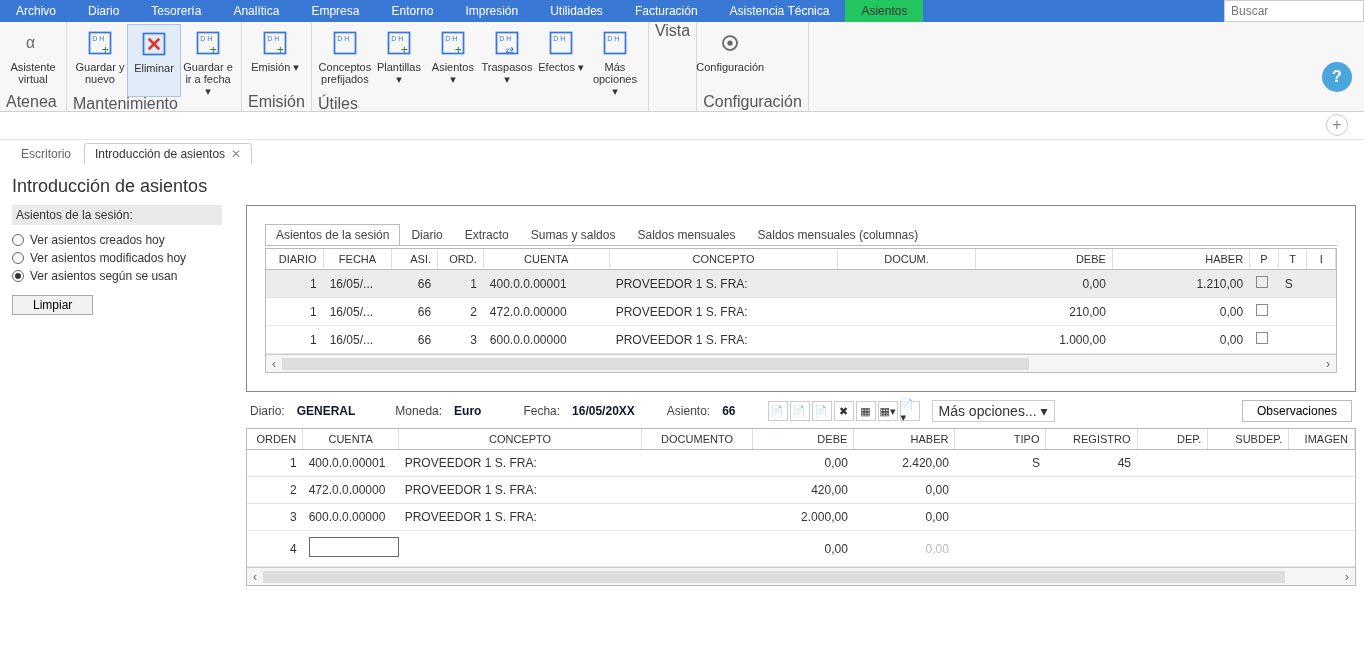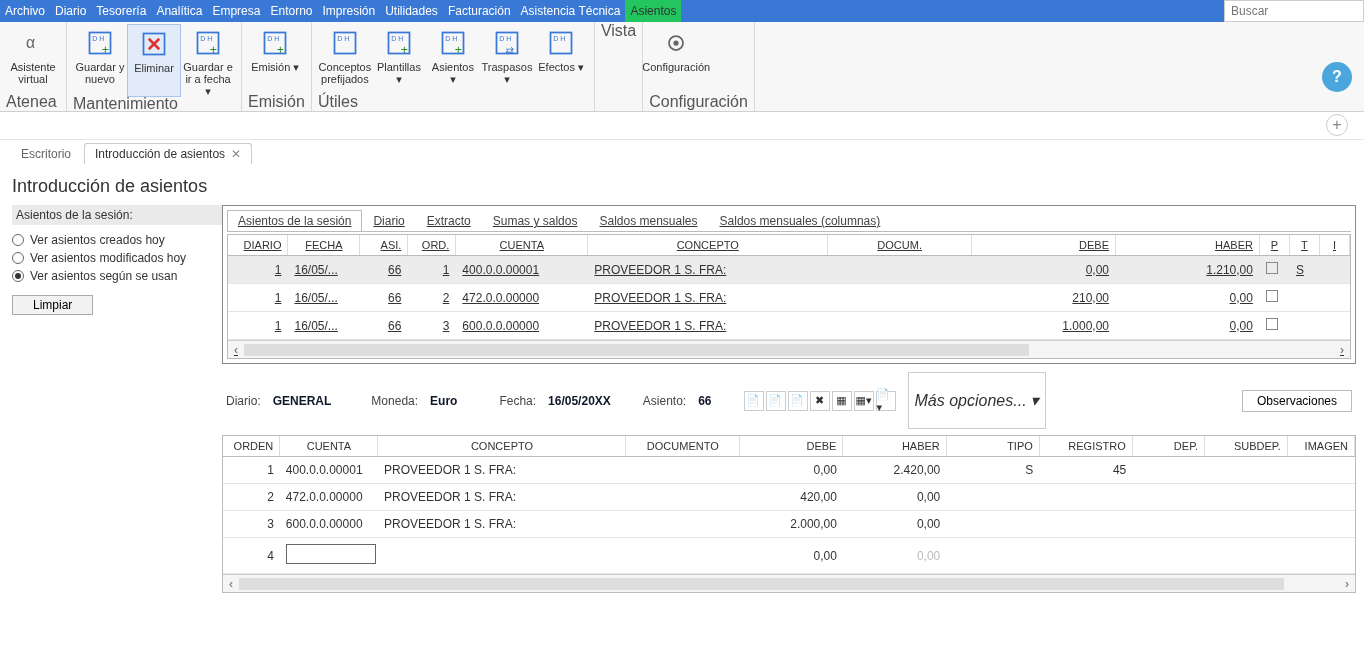--- a/index.html
+++ b/index.html
@@ -1,20 +1,20 @@
 <!DOCTYPE html>
 <html><head>
 <meta charset="utf-8">
 <style>
 * { box-sizing: border-box; margin: 0; padding: 0; font-family: "Segoe UI", Tahoma, sans-serif; }
 body { width: 1364px; height: 660px; overflow: hidden; background: #fff; font-size: 12px; color: #333; }
 
 
 .menubar { display: flex; height: 22px; background: #3a78d6; color: #fff; align-items: stretch; }
-.menubar .menu-item { padding: 3px 5px; cursor: pointer; font-size: 12px; color: #fff; display: flex; align-items: center; }
+.menubar .menu-item { padding: 3px 16px; cursor: pointer; font-size: 12px; color: #fff; display: flex; align-items: center; }
 .menubar .menu-item.active { background: #22c55e; color: #333; }
 .menubar .search { margin-left: auto; width: 140px; background: #fff; border: 1px solid #ccc; padding: 1px 6px; font-size: 12px; color: #888; }
 
 
 .ribbon { display: flex; height: 90px; border-bottom: 1px solid #d0d0d0; background: #f7f7f7; position: relative; }
 .ribbon-group { border-right: 1px solid #d8d8d8; padding: 2px 6px 0 6px; display: flex; flex-direction: column; }
 .ribbon-group .buttons { display: flex; flex: 1; }
 .ribbon-group .group-label { font-size: 16px; color: #555; height: 16px; line-height: 14px; }
 .ribbon-btn { display: flex; flex-direction: column; align-items: center; justify-content: flex-start; width: 54px; padding: 4px 2px 0 2px; cursor: pointer; font-size: 11px; color: #333; text-align: center; line-height: 12px; }
 .ribbon-btn.active { background: #e2ecf8; border: 1px solid #a9c6ea; }
@@ -27,53 +27,53 @@
 .plus-circle { position: absolute; right: 16px; top: 2px; width: 22px; height: 22px; border: 1px solid #ccc; border-radius: 50%; display: flex; align-items: center; justify-content: center; color: #888; font-size: 16px; cursor: pointer; background: #fff; }
 .tabbar { display: flex; align-items: flex-end; height: 24px; padding-left: 10px; }
 .tabbar .tab { border: 1px solid #ccc; border-bottom: none; padding: 3px 10px; font-size: 12px; background: #f2f2f2; margin-right: 2px; display: flex; align-items: center; gap: 6px; cursor: pointer; color: #666; border-top-left-radius: 3px; border-top-right-radius: 3px;}
 .tabbar .tab.inactive { border-color: transparent; background: transparent; }
 .tabbar .tab.active { background: #fff; color: #333; }
 .tabbar .tab .close { color: #888; }
 
 
 .page { padding: 6px 8px 0 12px; }
 .page-title { font-size: 18px; color: #333; margin: 6px 0 8px 0; }
-.layout { display: flex; gap: 0; }
+.layout { display: flex; gap: 24px; }
 .sidebar { width: 210px; }
 .main { flex: 1; }
 
 .sidebar-title { font-size: 12px; background: #eaeaea; padding: 3px 4px; margin-bottom: 8px; }
 .radio-row { display: flex; align-items: center; gap: 6px; margin: 4px 0; font-size: 12px; cursor: pointer; }
 .radio-row .dot { width: 12px; height: 12px; border: 1px solid #666; border-radius: 50%; display: inline-flex; align-items: center; justify-content: center; }
 .radio-row.selected .dot::after { content: ""; width: 6px; height: 6px; background: #333; border-radius: 50%; display: block; }
 .btn-limpiar { margin-top: 8px; padding: 2px 20px; border: 1px solid #aaa; background: #f2f2f2; font-size: 12px; cursor: pointer; }
 
 
-.panel-border { border: 1px solid #888; padding: 4px; text-decoration: underline; }
+.panel-border { border: 1px solid #888; padding: 18px; }
 .inner-tabs { display: flex; border-bottom: 1px solid #bbb; }
 .inner-tabs .itab { padding: 3px 10px; font-size: 12px; border: 1px solid transparent; border-bottom: none; cursor: pointer; color: #444; }
 .inner-tabs .itab.active { border-color: #bbb; background: #fff; }
 .grid1 { border: 1px solid #bbb; margin: 2px 0 0 0; }
 .grid1 table { width: 100%; border-collapse: collapse; table-layout: fixed; }
 .grid1 th { font-size: 11px; font-weight: normal; color: #333; border-right: 1px solid #ddd; border-bottom: 1px solid #bbb; padding: 4px 6px; background: #fff; }
 .grid1 td { font-size: 12px; padding: 6px 6px; border-bottom: 1px solid #e5e5e5; border-right: 1px solid transparent; }
 .grid1 tr.sel td { background: #ececec; }
 .num { text-align: right; }
 .scrollbar-h { height: 18px; background: #f5f5f5; border-top: 1px solid #ccc; position: relative; display: flex; align-items: center; }
 .scrollbar-h .arrow { width: 16px; text-align: center; color: #666; cursor: pointer; }
 .scrollbar-h .thumb-track { flex:1; height:12px; background:#f5f5f5; position:relative; }
 .scrollbar-h .thumb { position:absolute; left:0; width:72%; height:100%; background:#ddd; }
 
 
 .infobar { display: flex; align-items: center; gap: 12px; padding: 8px 4px 6px 4px; font-size: 12px; }
 .infobar .lab { color: #444; }
 .infobar .val { font-weight: bold; color: #0f172a; }
 .toolbtns { display: flex; gap: 2px; margin-left: 20px; }
 .toolbtns .tb { width: 20px; height: 20px; border: 1px solid #ccc; display: flex; align-items: center; justify-content: center; font-size: 11px; background: #fff; cursor: pointer; }
-.moreopts { border: 1px solid #ccc; padding: 18px 6px; display: flex; align-items: center; gap: 4px; background: #fff; cursor: pointer; font-size: 16px; font-style: italic; }
+.moreopts { border: 1px solid #ccc; padding: 2px 6px; display: flex; align-items: center; gap: 4px; background: #fff; cursor: pointer; font-size: 14px; }
 .obs-btn { margin-left: auto; border: 1px solid #bbb; padding: 3px 14px; background: #fff; font-size: 12px; cursor: pointer; }
 
 
 .grid2 { border: 1px solid #bbb; }
 .grid2 table { width: 100%; border-collapse: collapse; table-layout: fixed; }
 .grid2 th { font-size: 11px; font-weight: normal; color: #333; border-right: 1px solid #ddd; border-bottom: 1px solid #bbb; padding: 4px 6px; background: #fff; }
 .grid2 td { font-size: 12px; padding: 6px 6px; border-bottom: 1px solid #e5e5e5; }
 .edit-cell { border: 1px solid #666; height: 20px; width: 90px; display: inline-block; background: #fff; }
 .faded { color: #bbb; }
 .chk { width: 12px; height: 12px; border: 1px solid #888; display: inline-block; }
@@ -202,20 +202,29 @@
           <div>Traspasos ▾</div>
         </div>
         <div class="ribbon-btn">
           <div class="ico">
             <svg viewBox="0 0 32 32">
               <rect x="4" y="4" width="24" height="24" fill="none" stroke="#3a78d6" stroke-width="2"></rect>
               <text x="7" y="14" font-size="8" fill="#3a78d6">D H</text>
             </svg>
           </div>
           <div>Efectos ▾</div>
+        </div>
+        <div class="ribbon-btn">
+          <div class="ico">
+            <svg viewBox="0 0 32 32">
+              <rect x="4" y="4" width="24" height="24" fill="none" stroke="#3a78d6" stroke-width="2"></rect>
+              <text x="7" y="14" font-size="8" fill="#3a78d6">D H</text>
+            </svg>
+          </div>
+          <div>Más opciones ▾</div>
         </div>
       </div>
       <div class="group-label">Útiles</div>
     </div>
     <div class="ribbon-group">
       <div class="group-label">Vista</div>
     </div>
     <div class="ribbon-group">
       <div class="buttons">
         <div class="ribbon-btn">

